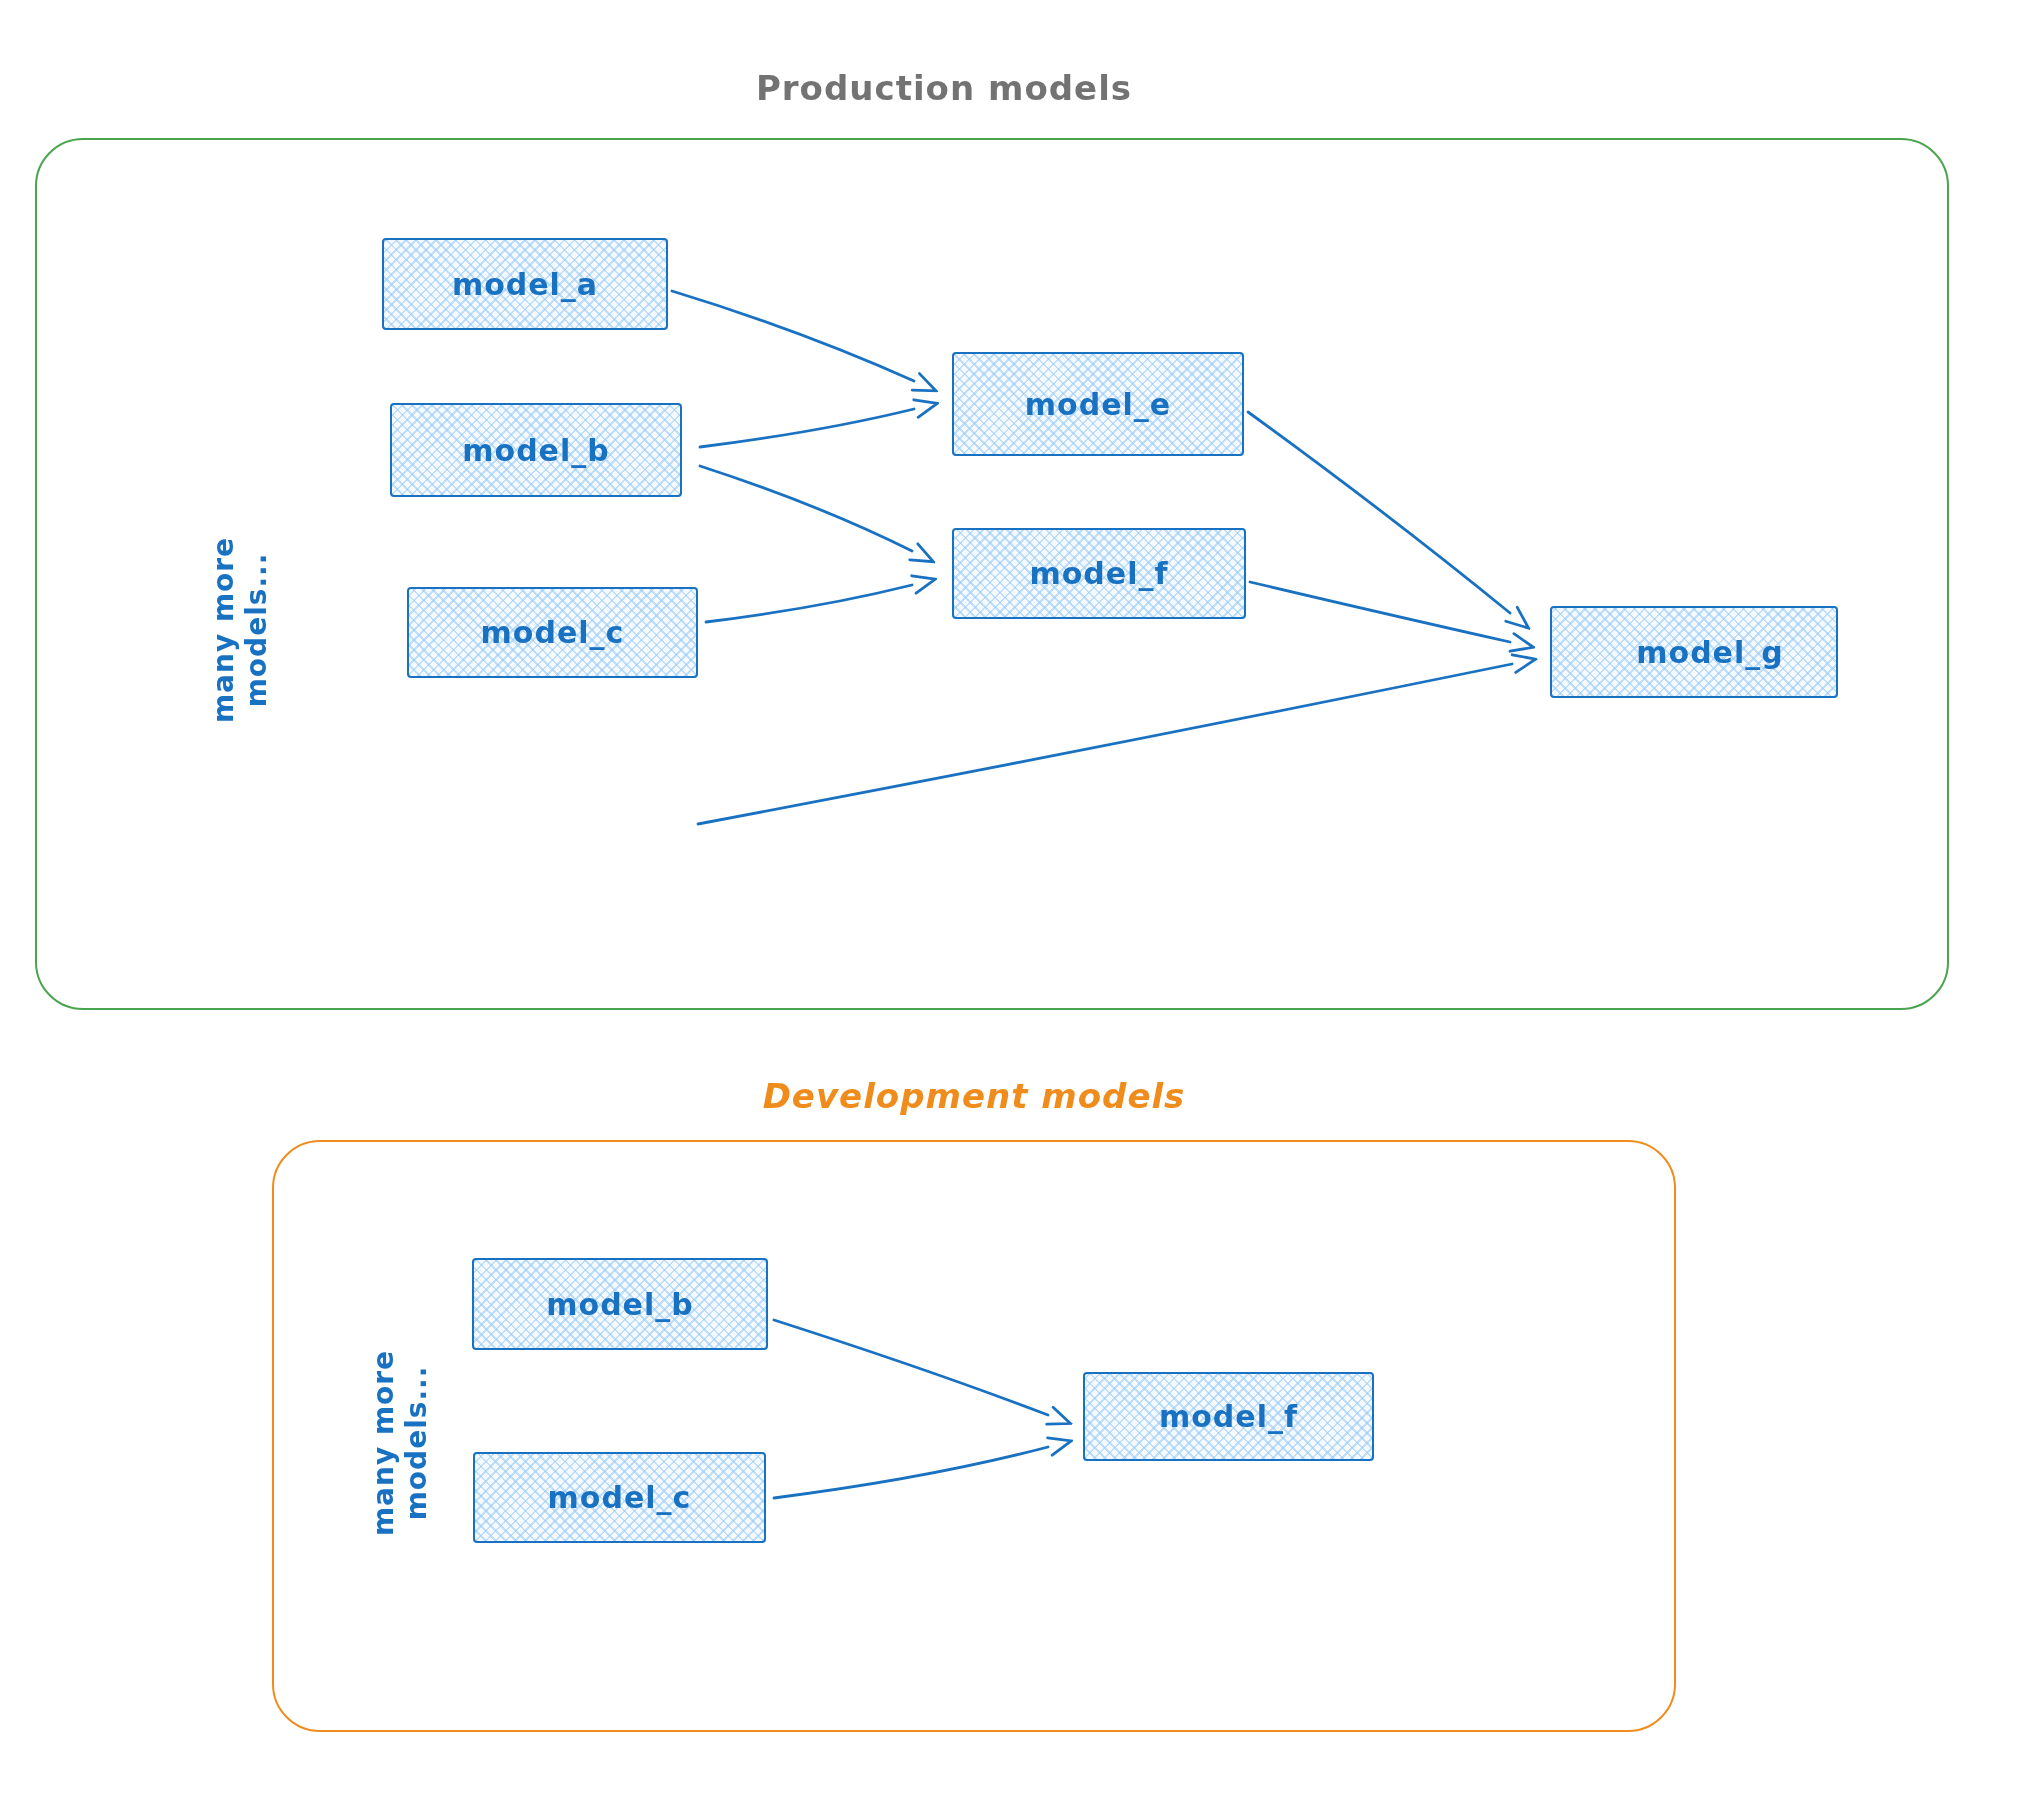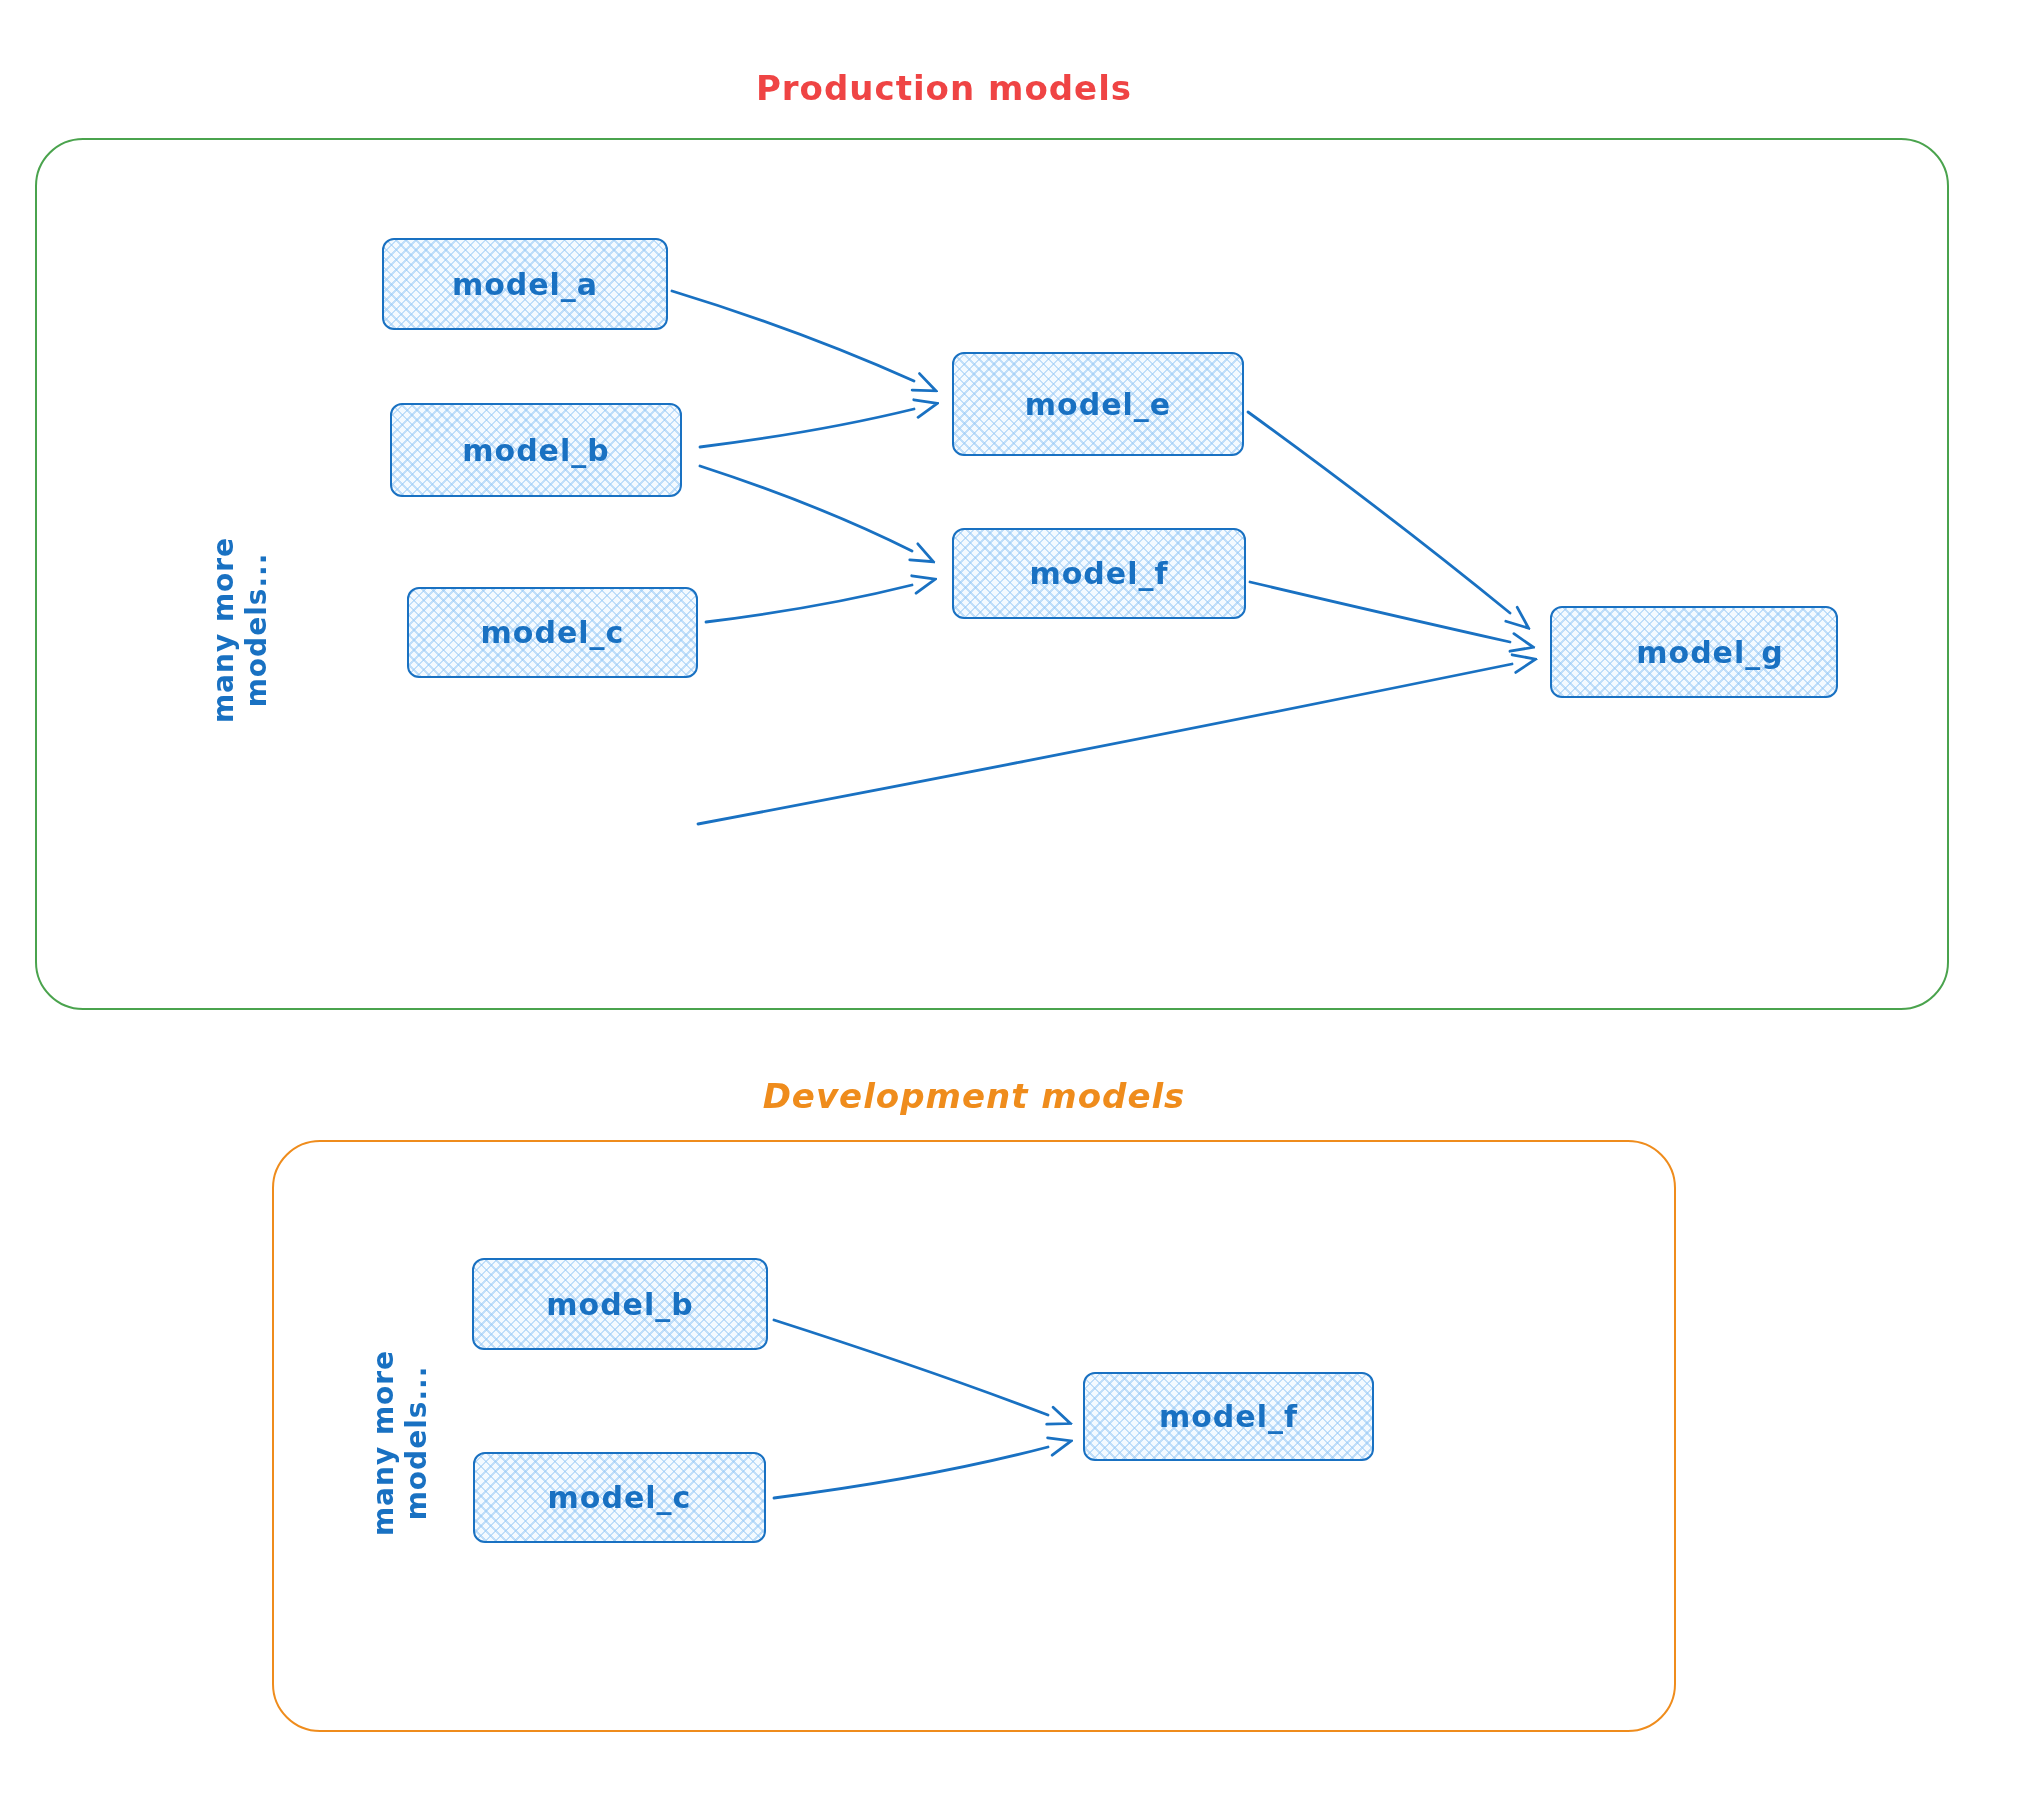--- a/index.html
+++ b/index.html
@@ -16,36 +16,36 @@
     overflow: hidden;
   }
   .section-title {
     position: absolute;
     width: 600px;
     text-align: center;
     font-size: 34px;
     font-weight: 600;
     letter-spacing: 1px;
   }
-  .title-green { color: #ef4444; }
+  .title-green { color: #737373; }
   .title-orange { color: #ef8c1c; }
   .group-frame {
     position: absolute;
     border-radius: 48px;
     background: transparent;
   }
   .frame-green { border: 2.5px solid #4aa34d; }
   .frame-orange { border: 2.5px solid #ef8c1c; }
   .node {
     position: absolute;
     display: flex;
     align-items: center;
     justify-content: center;
     border: 2.6px solid #1971c2;
-    border-radius: 12px;
+    border-radius: 4px;
     color: #1971c2;
     font-size: 30px;
     font-weight: 600;
     letter-spacing: 1px;
     background-color: #f4faff;
     background-image:
       repeating-linear-gradient(45deg, rgba(150,200,245,0.55) 0, rgba(150,200,245,0.55) 1.8px, transparent 1.8px, transparent 7px),
       repeating-linear-gradient(-45deg, rgba(150,200,245,0.55) 0, rgba(150,200,245,0.55) 1.8px, transparent 1.8px, transparent 7px);
     box-sizing: border-box;
   }

